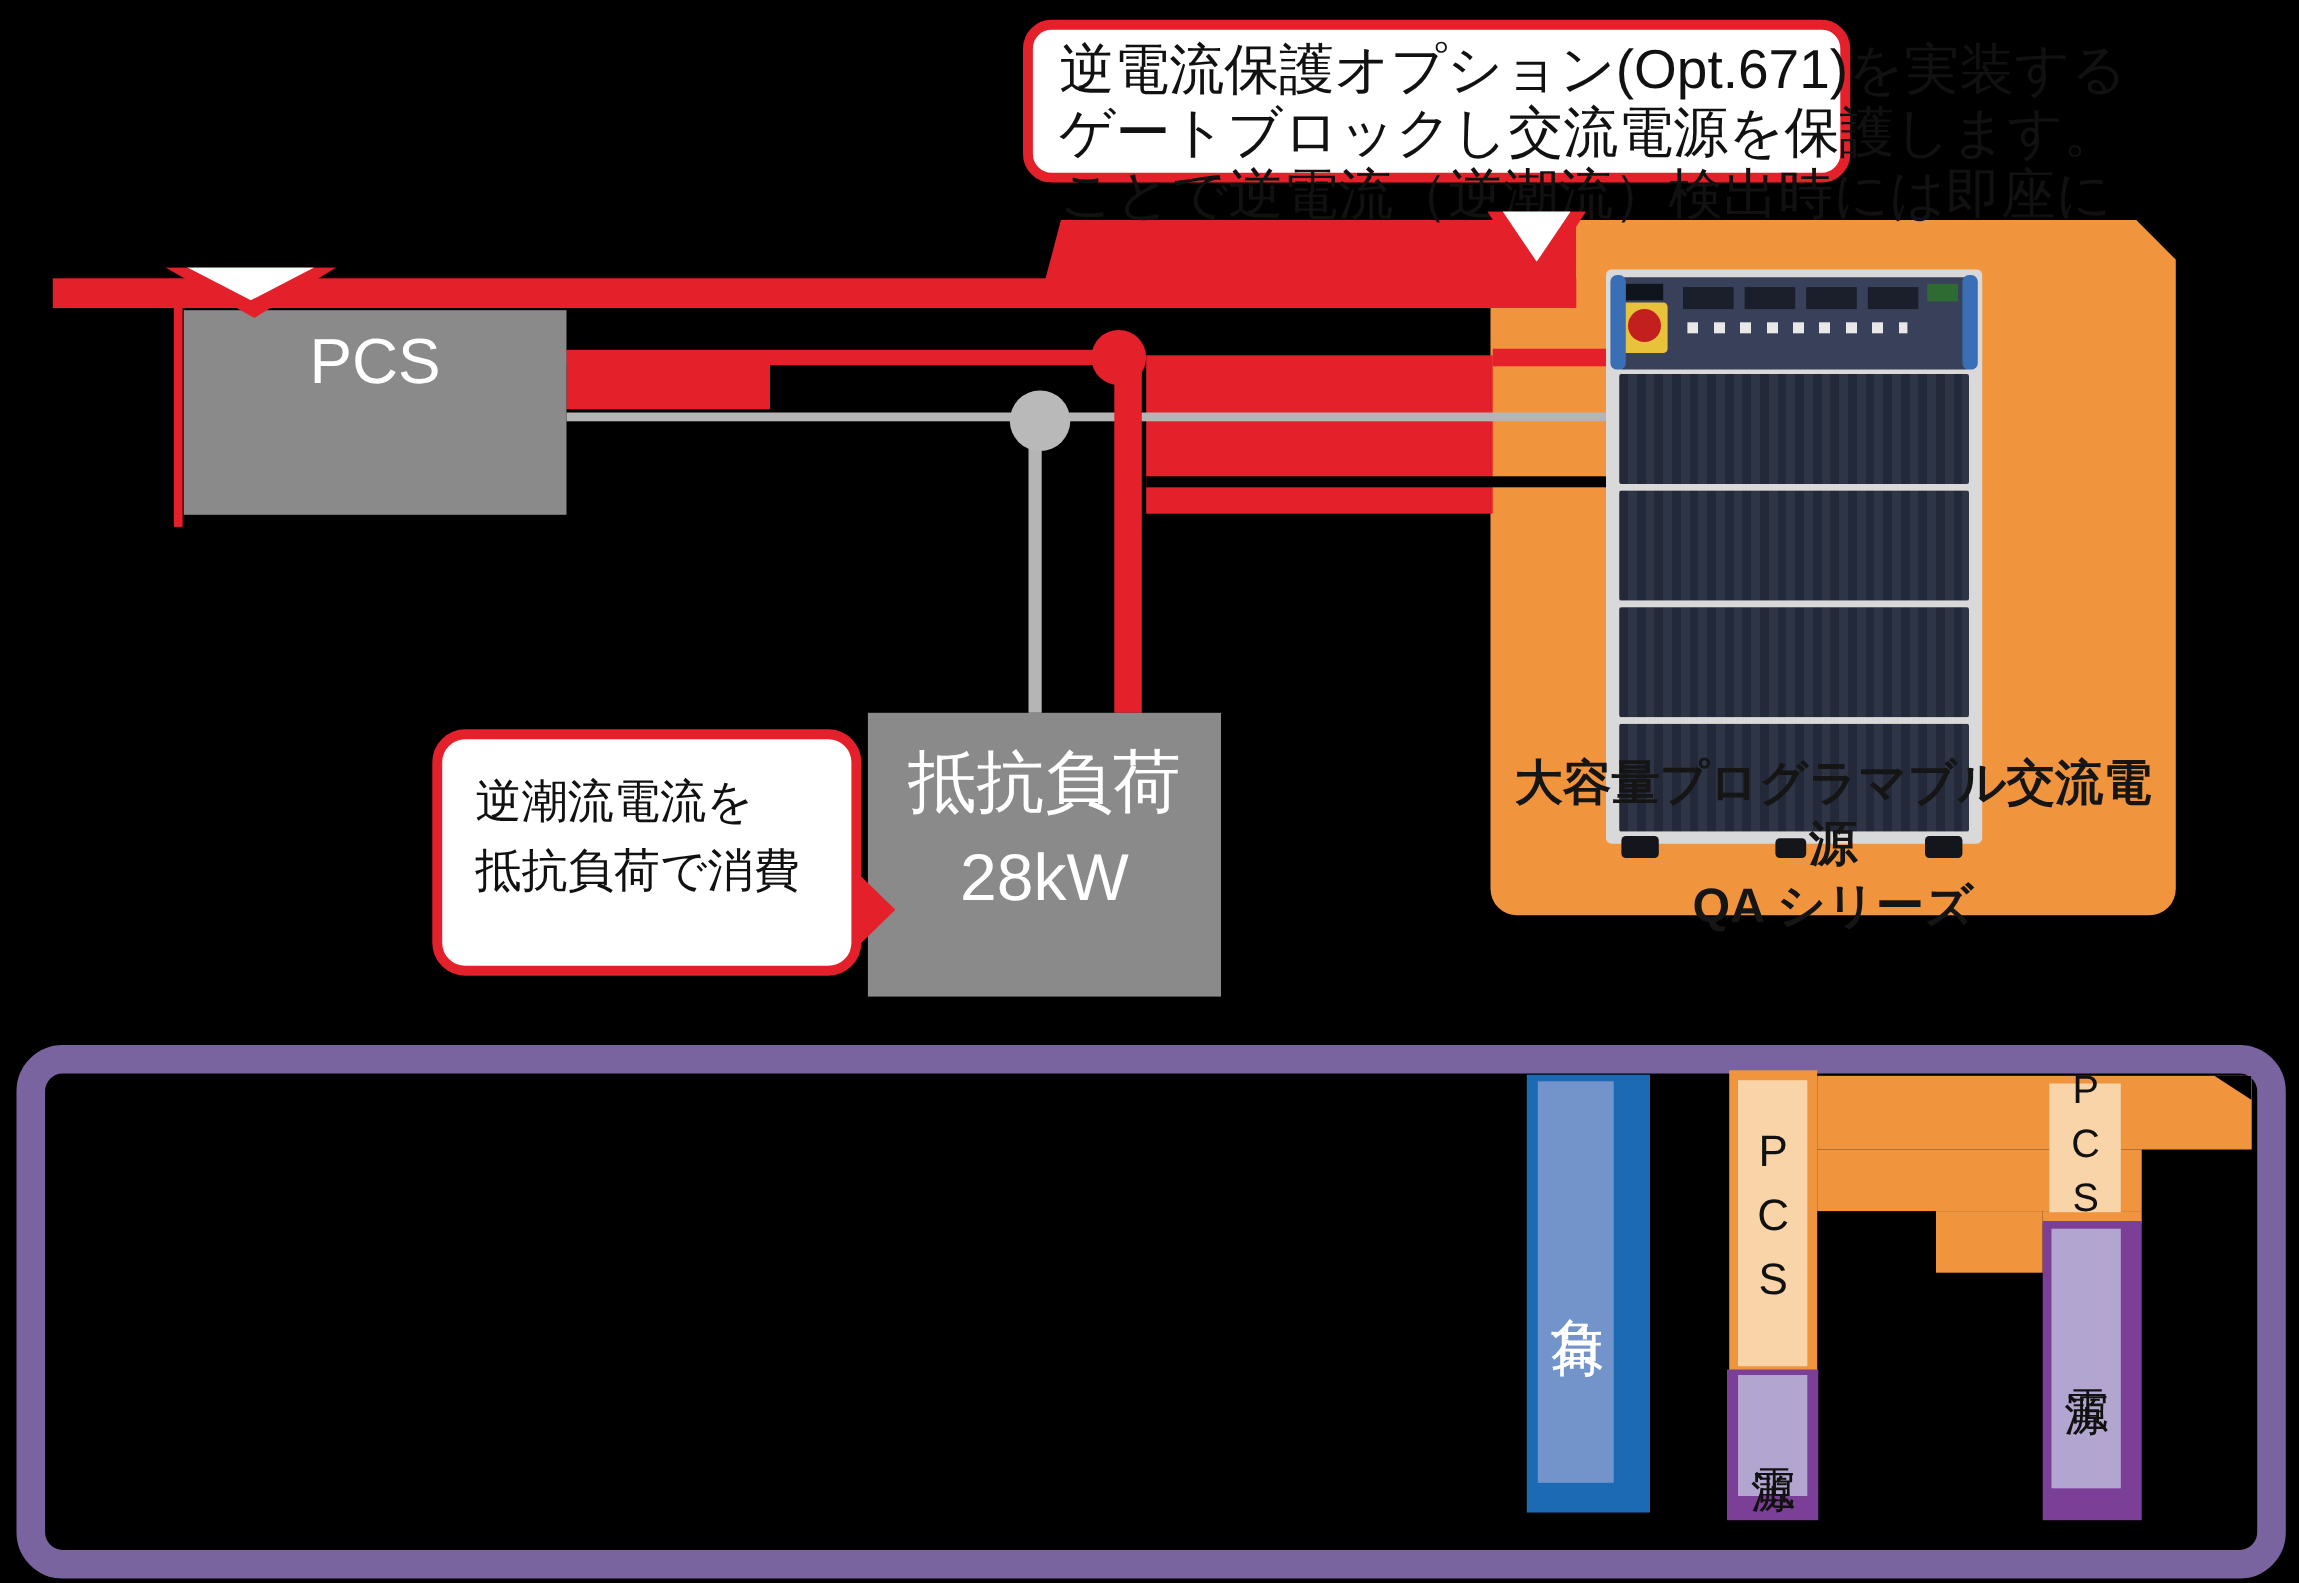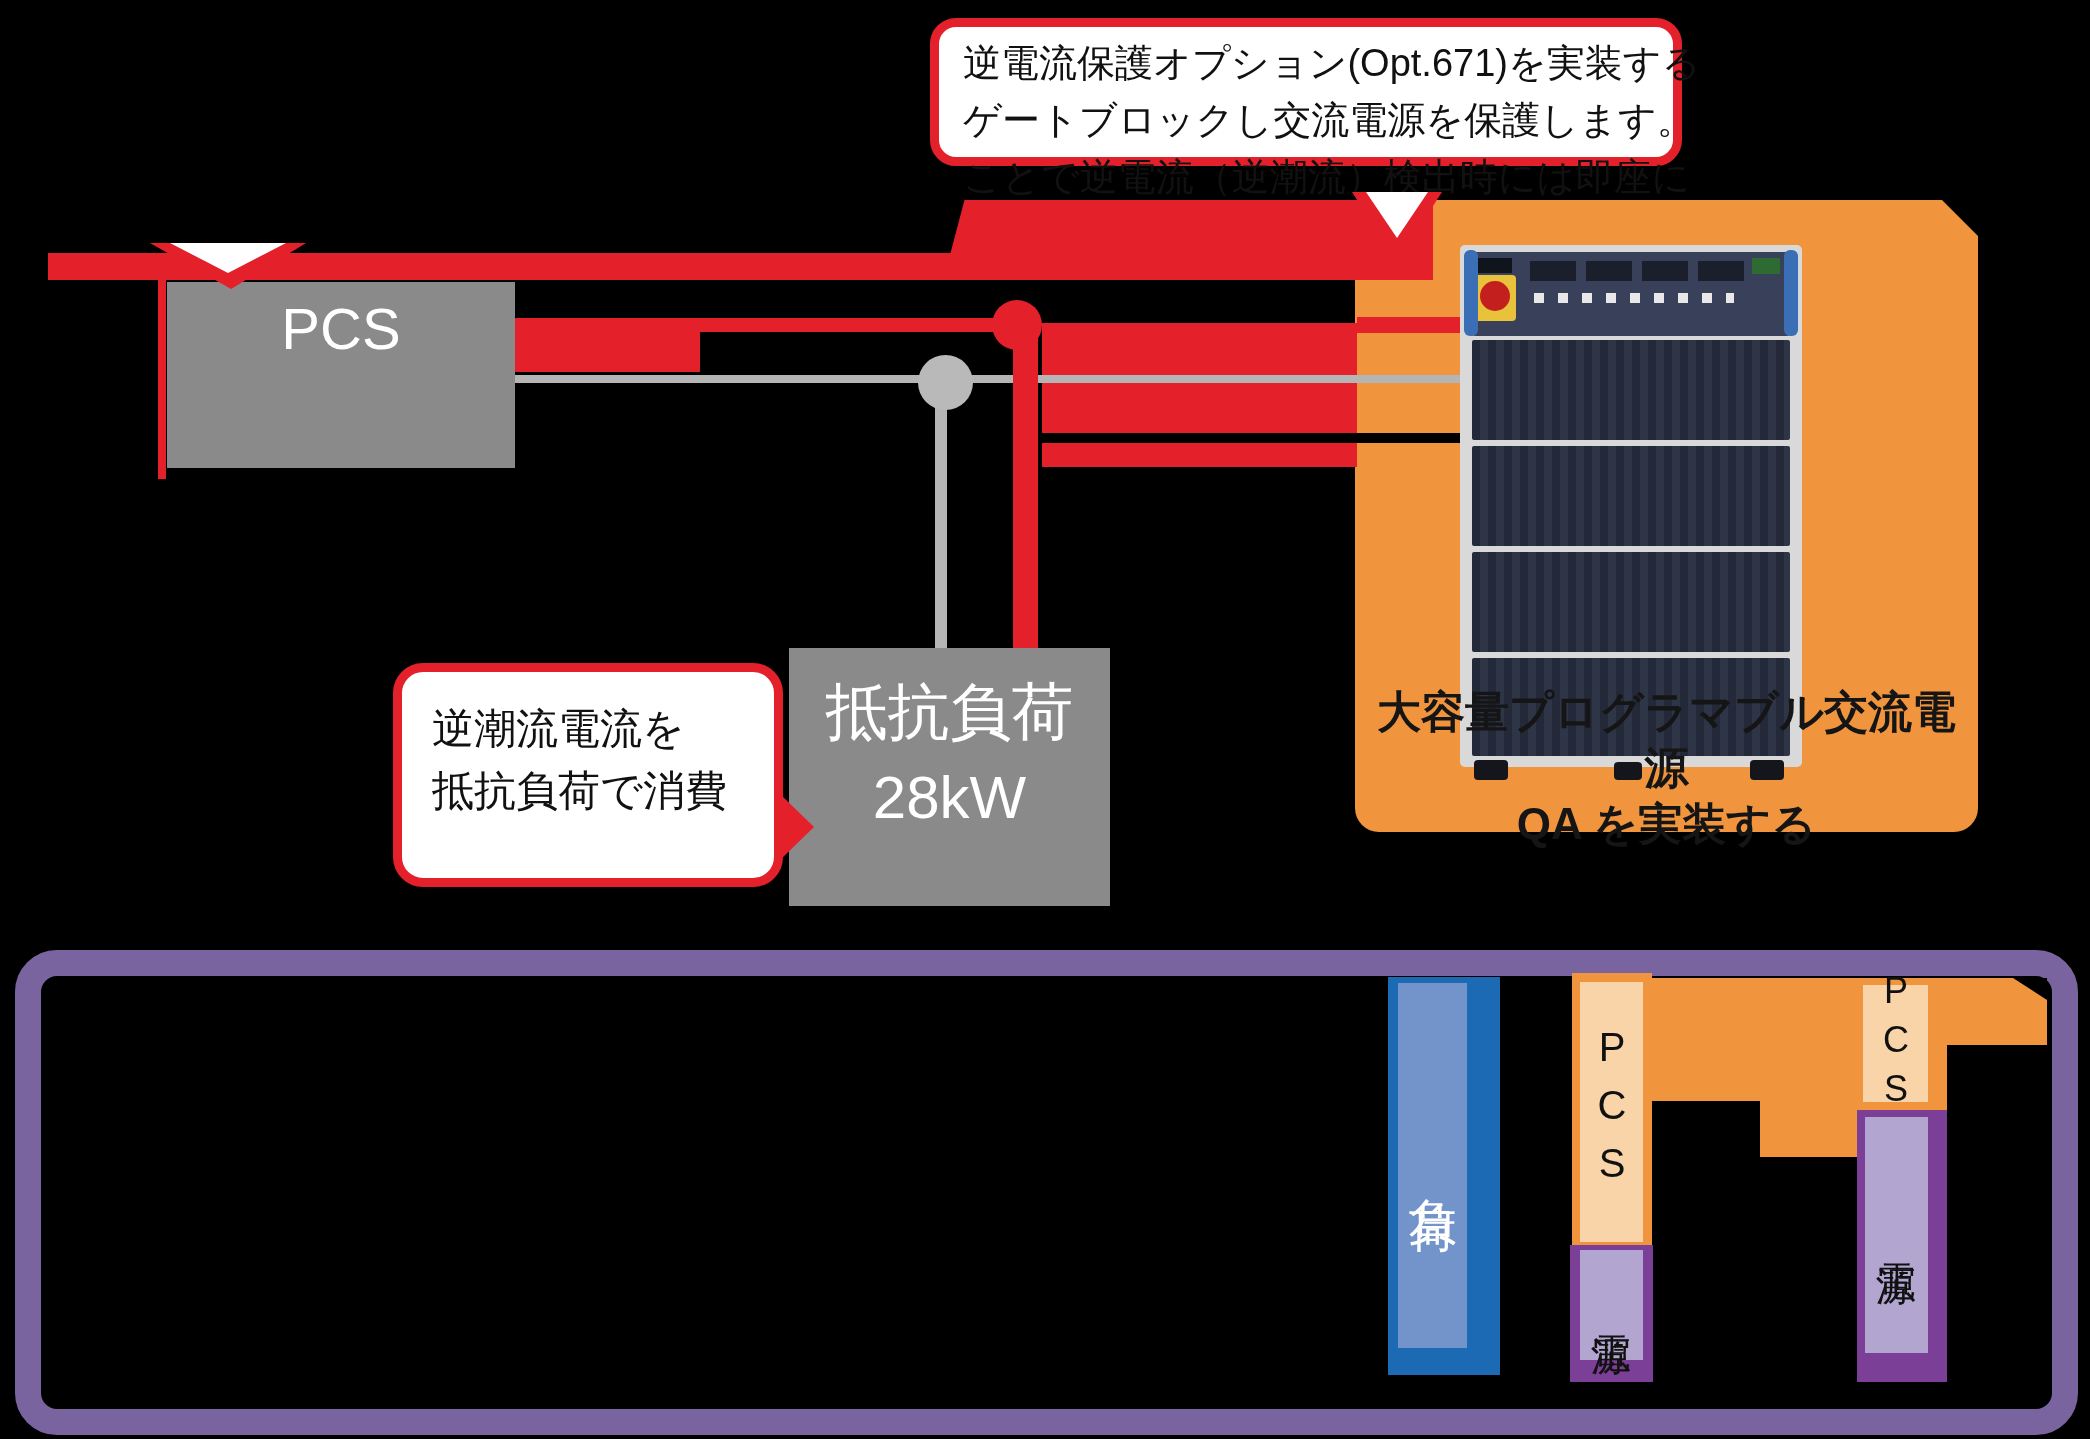--- a/index.html
+++ b/index.html
@@ -86,30 +86,30 @@
     <div class="vent" style="top:201px;"></div>
     <div class="vent" style="top:307px;"></div>
     <div class="vent" style="top:413px;height:98px;"></div>
     <div class="abs" style="left:14px;top:515px;width:34px;height:20px;background:#15161c;border-radius:4px;"></div>
     <div class="abs" style="left:154px;top:517px;width:28px;height:18px;background:#15161c;border-radius:4px;"></div>
     <div class="abs" style="left:290px;top:515px;width:34px;height:20px;background:#15161c;border-radius:4px;"></div>
   </div>
 
   <div id="source-caption">
     <div class="ln">大容量プログラマブル交流電源</div>
-    <div class="ln">QA を実装する</div>
+    <div class="ln">QA シリーズ</div>
   </div>
 
   <div class="tri red" style="left:150px;top:243px;width:156px;height:46px;z-index:4;
               clip-path:polygon(0 0,100% 0,52% 100%);"></div>
   <div class="tri" style="left:170px;top:243px;width:116px;height:30px;background:#fff;z-index:4;
               clip-path:polygon(0 0,100% 0,50% 100%);"></div>
 
   <div class="callout" style="left:930px;top:18px;width:752px;height:148px;z-index:6;
-              font-size:38px;line-height:57px;padding:8px 0 0 24px;">
+              font-size:50px;line-height:57px;padding:8px 0 0 24px;">
     <div class="ln">逆電流保護オプション(Opt.671)を実装する</div>
     <div class="ln">ゲートブロックし交流電源を保護します。</div>
     <div class="ln">ことで逆電流（逆潮流）検出時には即座に</div>
   </div>
   <div class="tri red" style="left:1352px;top:192px;width:90px;height:70px;z-index:6;
               clip-path:polygon(0 0,100% 0,50% 100%);"></div>
   <div class="tri" style="left:1366px;top:192px;width:62px;height:46px;background:#fff;z-index:6;
               clip-path:polygon(0 0,100% 0,50% 100%);"></div>
 
   <div class="devbox" style="left:167px;top:282px;width:348px;height:186px;z-index:3;">

